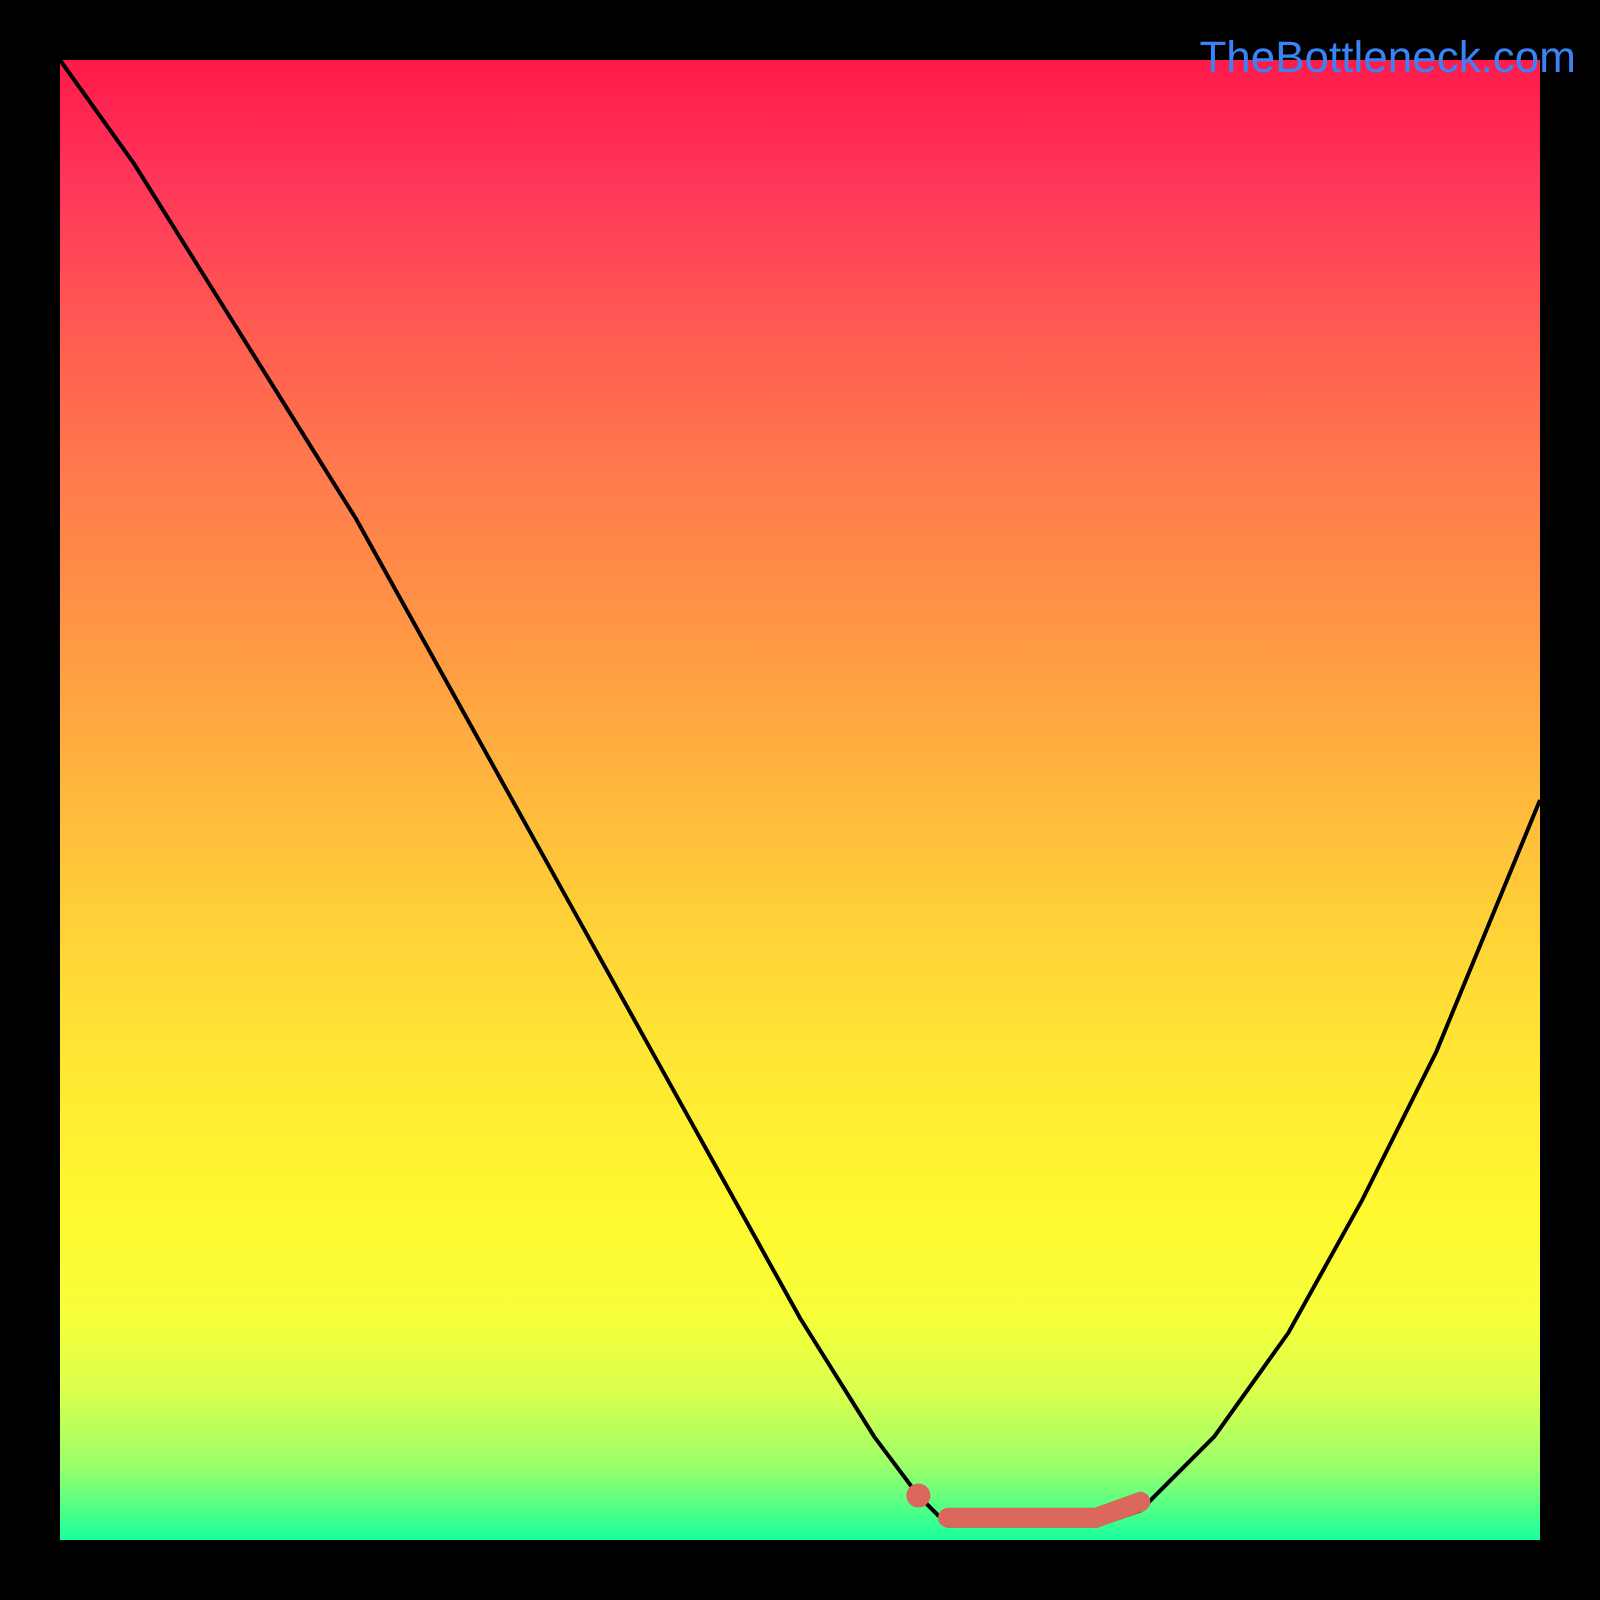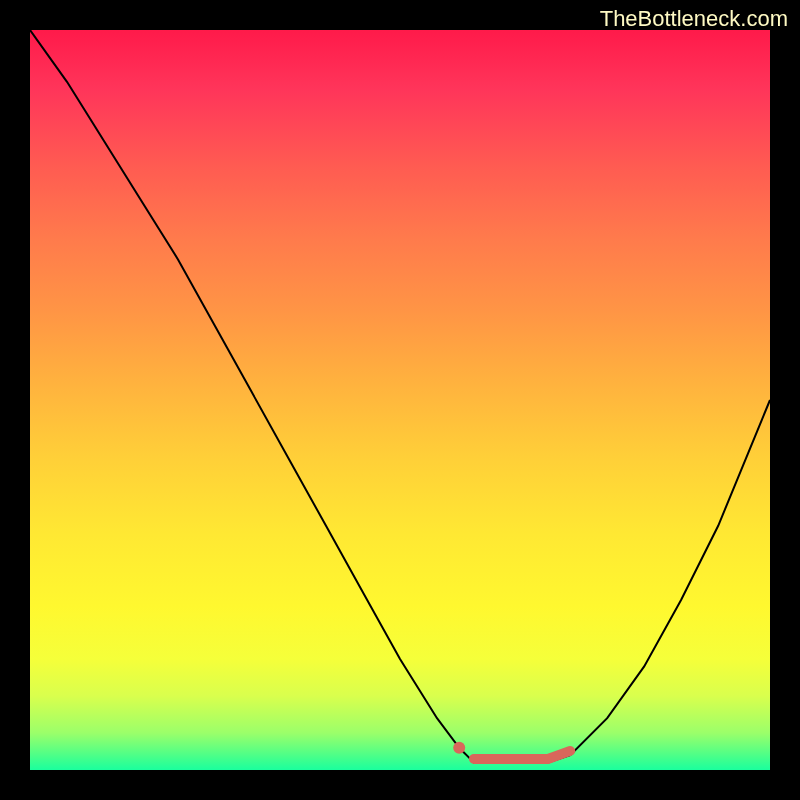--- a/index.html
+++ b/index.html
@@ -5,23 +5,23 @@
   * { margin: 0; padding: 0; box-sizing: border-box; }
   body {
     width: 800px;
     height: 800px;
     background: #000;
     position: relative;
     font-family: Arial, sans-serif;
   }
   .watermark {
     position: absolute;
-    top: 6px;
+    top: 16px;
     right: 12px;
-    color: #fef9c3;
+    color: #3b82f6;
     font-size: 22px;
     font-weight: 500;
     z-index: 10;
   }
   .plot-area {
     position: absolute;
     left: 30px;
     top: 30px;
     width: 740px;
     height: 740px;

